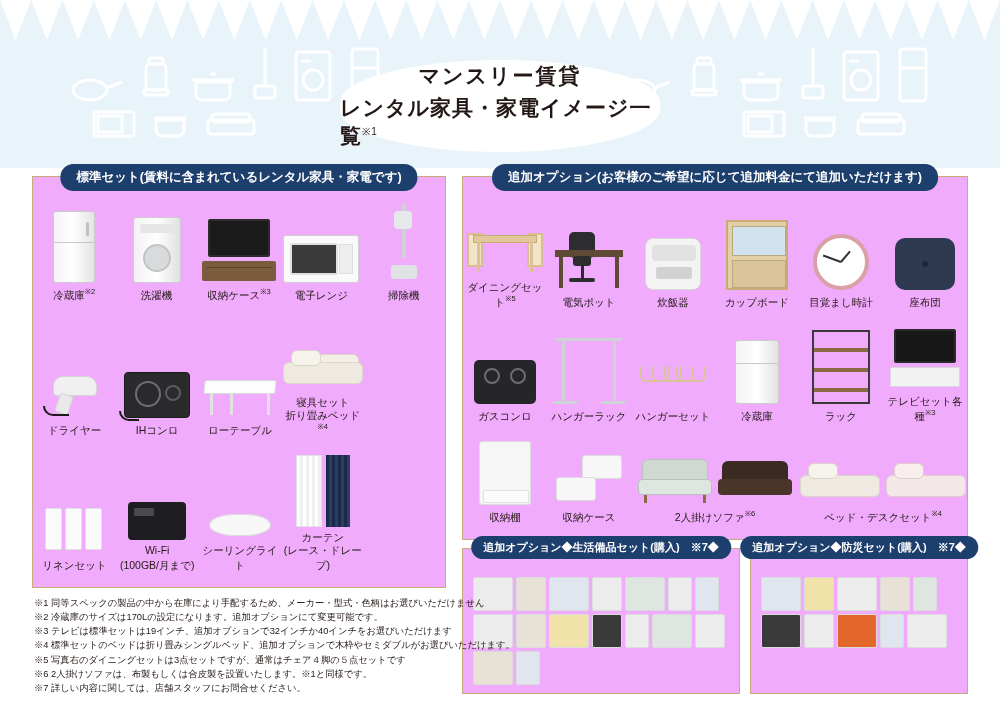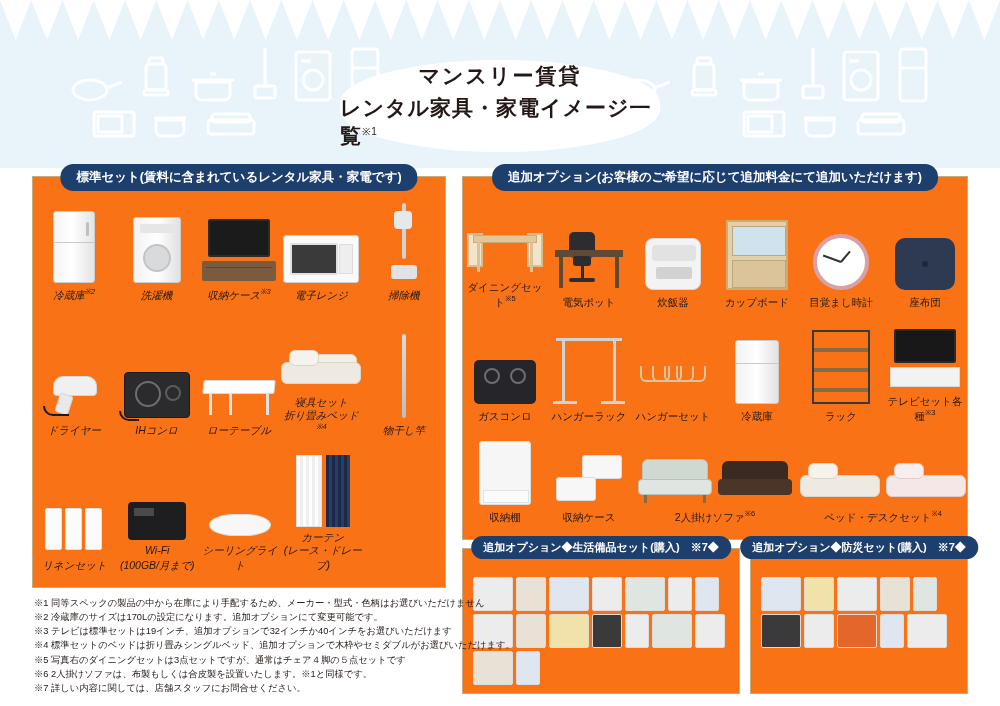--- a/index.html
+++ b/index.html
@@ -38,21 +38,21 @@
     border-radius:50% / 46%;
     display:flex; flex-direction:column; align-items:center; justify-content:center;
     box-shadow:0 0 0 0 #fff;
   }
   .banner-title .l1 { font-size:21px; font-weight:bold; letter-spacing:2px; color:#231815; }
   .banner-title .l2 { font-size:21px; font-weight:bold; letter-spacing:1px; color:#231815; margin-top:4px; }
   .banner-title .l2 sup { font-size:10px; font-weight:normal; vertical-align:super; }
 
   
   .panel {
-    position:absolute; border:1px solid #c8ab7a; background:#f97316;padding-left:25px;
+    position:absolute; border:1px solid #c8ab7a; background:#f0abfc;padding-left:25px;
   }
   .panel-title {
     position:absolute; top:-13px; left:50%; transform:translateX(-50%);
     background:#1d3f6e; color:#ffffff; font-size:12.5px; font-weight:bold;
     padding:5px 16px; border-radius:13px; white-space:nowrap;
   }
 
   #standard-panel { left:32px; top:176px; width:414px; height:412px; }
   #option-panel  { left:462px; top:176px; width:506px; height:364px; }
   #life-panel    { left:462px; top:548px; width:278px; height:146px; }
@@ -65,21 +65,21 @@
   .cell {
     display:flex; flex-direction:column; align-items:center; justify-content:flex-end;
   }
   .cell .art { display:flex; align-items:flex-end; justify-content:center; }
   .cell .cap {
     font-size:10.5px; line-height:1.25; text-align:center; margin-top:4px; color:#231815;
     white-space:pre-line;
   }
   .cell .cap sup { font-size:7.5px; vertical-align:super; }
 
-  #standard-panel .cell { width:82.8px;font-style:italic; }
+  #standard-panel .cell { width:82.8px; }
   #standard-panel .art { height:86px; }
   #standard-panel .row { display:flex; width:100%; margin-bottom:4px; }
 
   #option-panel .cell { width:84.3px; }
   #option-panel .art { height:80px; }
   #option-panel .row { display:flex; width:100%; margin-bottom:2px; }
 
   
   .notes {
     position:absolute; left:34px; top:596px; width:420px;
@@ -478,28 +478,20 @@
       <div class="cell">
         <div class="art">
             <div class="ph futon">
               <div class="q"></div>
               <div class="m"></div>
               <div class="p"></div>
             </div>
           </div>
         <div class="cap"><span>寝具セット
 折り畳みベッド</span><sup>※4</sup></div>
-      </div>
-      <div class="cell">
-        <div class="art">
-            <div class="ph pole">
-              <div class="p"></div>
-            </div>
-          </div>
-        <div class="cap"><span>物干し竿</span><sup></sup></div>
       </div>
     </div>
 
     <div class="row">
       <div class="cell">
         <div class="art">
             <div class="ph linen">
               <div class="t a"></div>
               <div class="t b"></div>
               <div class="t c"></div>

